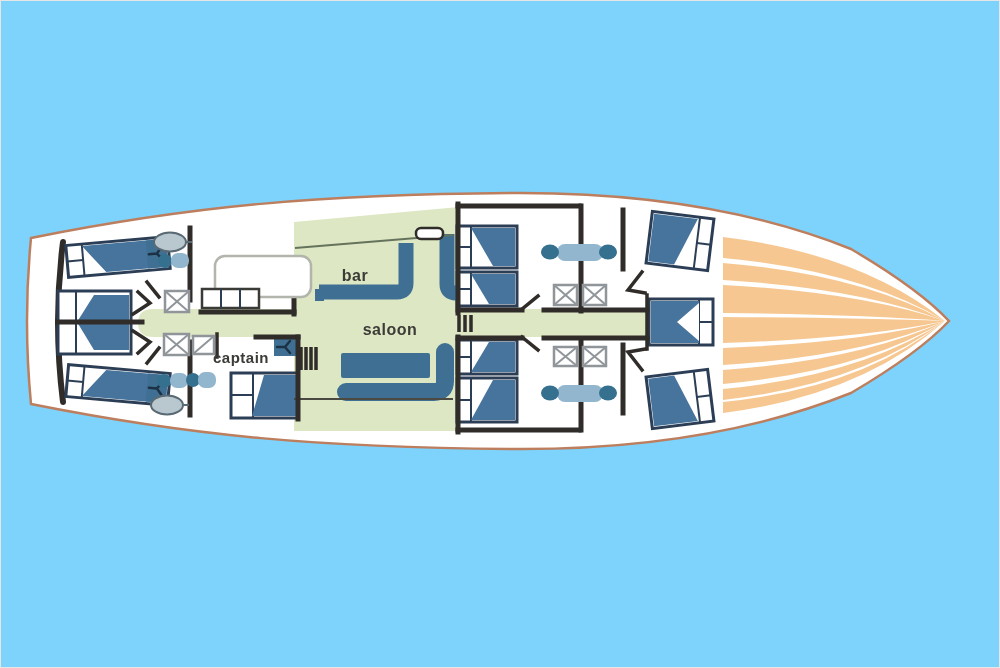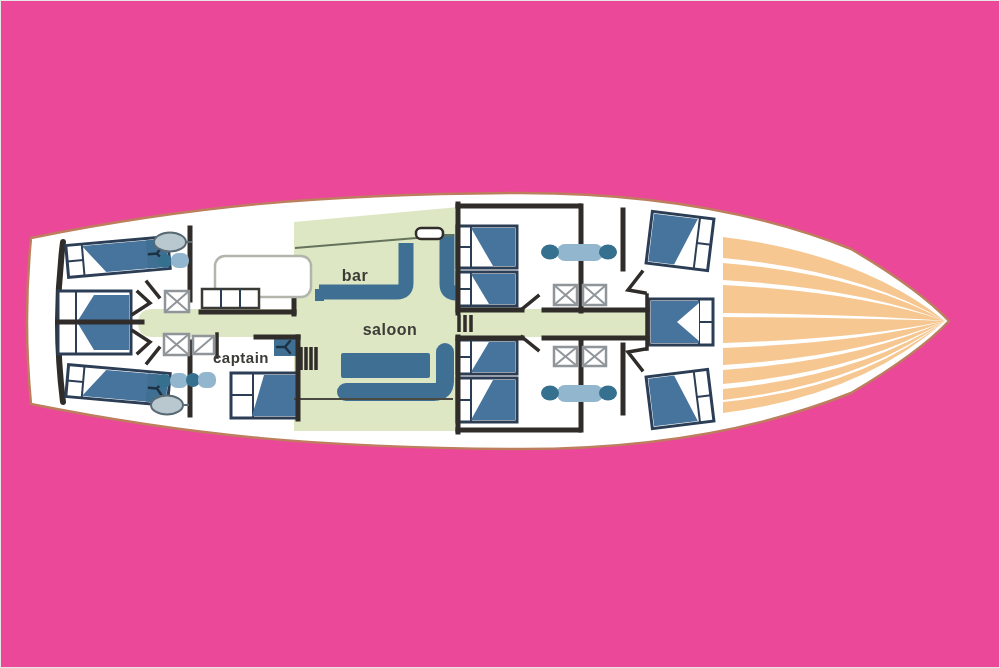--- a/index.html
+++ b/index.html
@@ -1,17 +1,17 @@
 <!DOCTYPE html>
 <html style="--hull: #bd7e5e; --wall: #2f2c29; --green: #dde7c3; --orange: #f6c791; --furniture_blue: #3f7093; --bed_blue: #47749c; --bed_outline: #2c3e55; --box_grey: #90959a; --sink_fill: #b9c7cf; --sink_stroke: #5a6a74; --wc_light: #92b6ce; --wc_dark: #35708f; --line_thin: #66735c; --text: #3b3b37;"><head>
 <meta charset="utf-8">
 <style>
   html,body{margin:0;padding:0;background:#fff;}
   .canvas{
-    position:relative;width:1000px;height:668px;background:#ec4899;
+    position:relative;width:1000px;height:668px;background:#7dd3fc;
     border:1px solid #e6e6e6;box-sizing:border-box;
     font-family:"Liberation Sans",sans-serif;overflow:hidden;
   }
   svg{display:block}
   .hull{fill:#ffffff;stroke:var(--hull);stroke-width:2.5}
   .green{fill:var(--green)}
   .stripe{fill:var(--orange)}
   .wall{stroke:var(--wall);stroke-width:5;fill:none;stroke-linecap:square}
   .wall-thin{stroke:var(--wall);stroke-width:3.5;fill:none;stroke-linecap:square}
   .hairline{stroke:var(--line_thin);stroke-width:2;fill:none}

